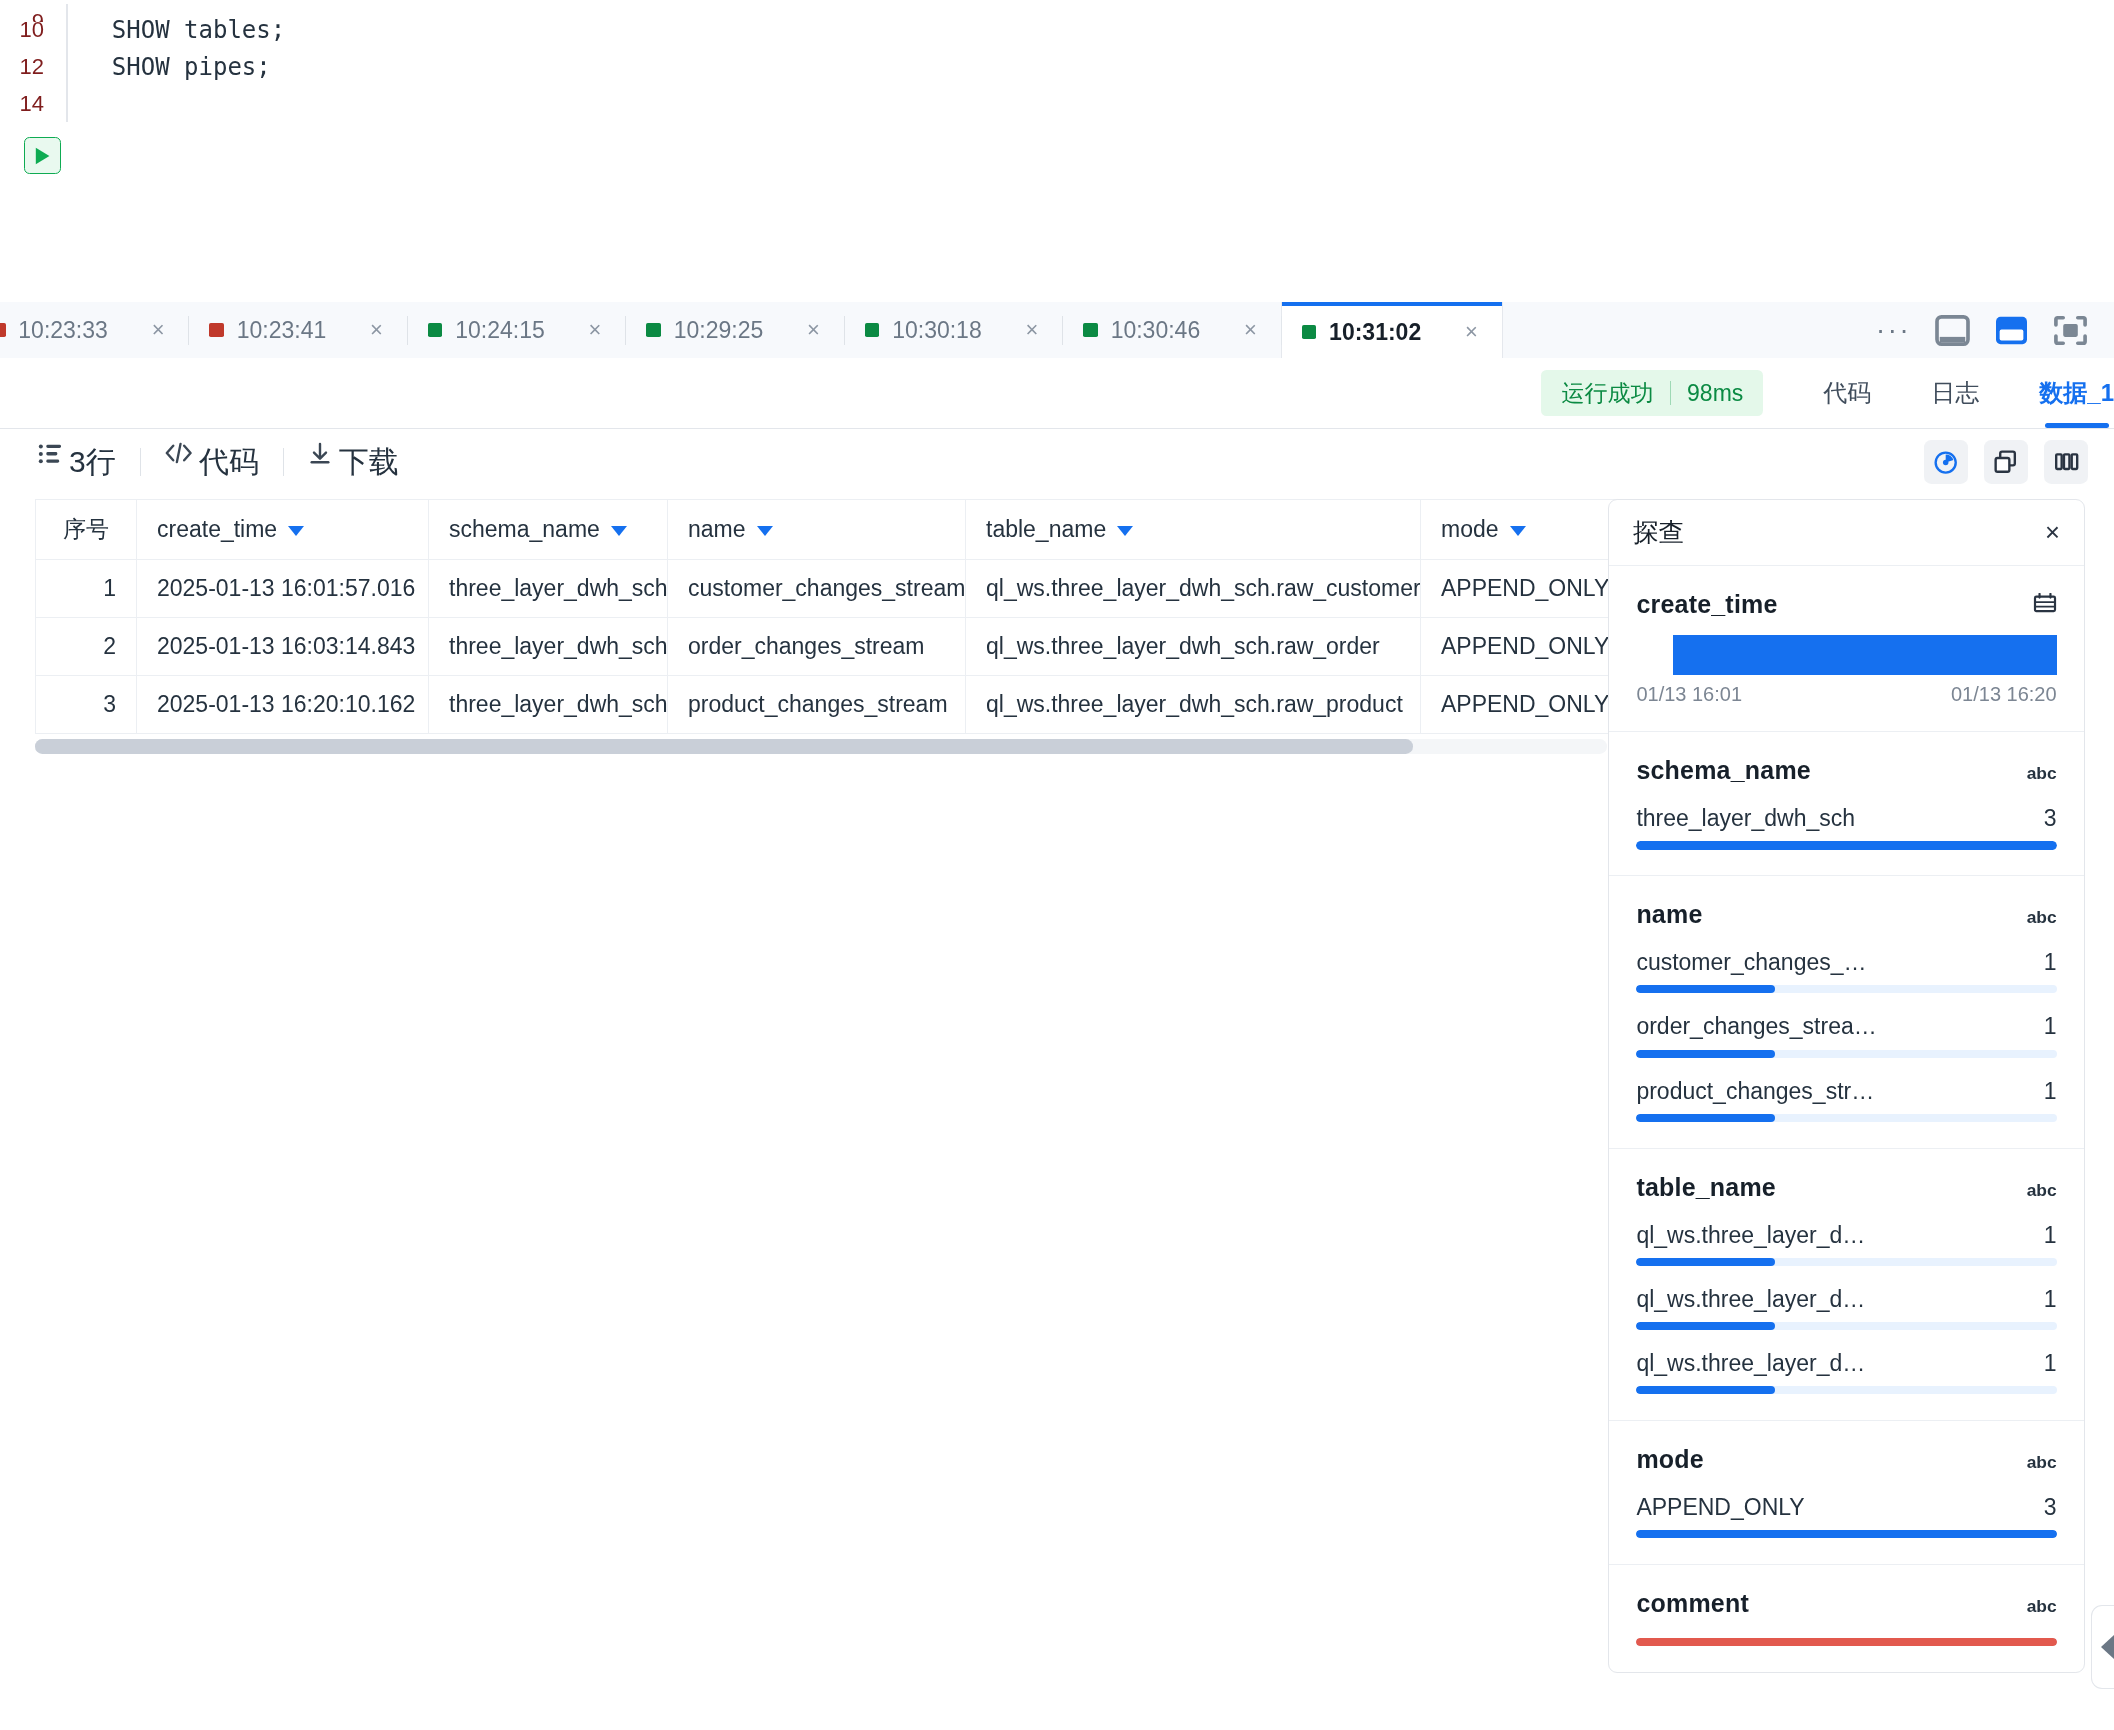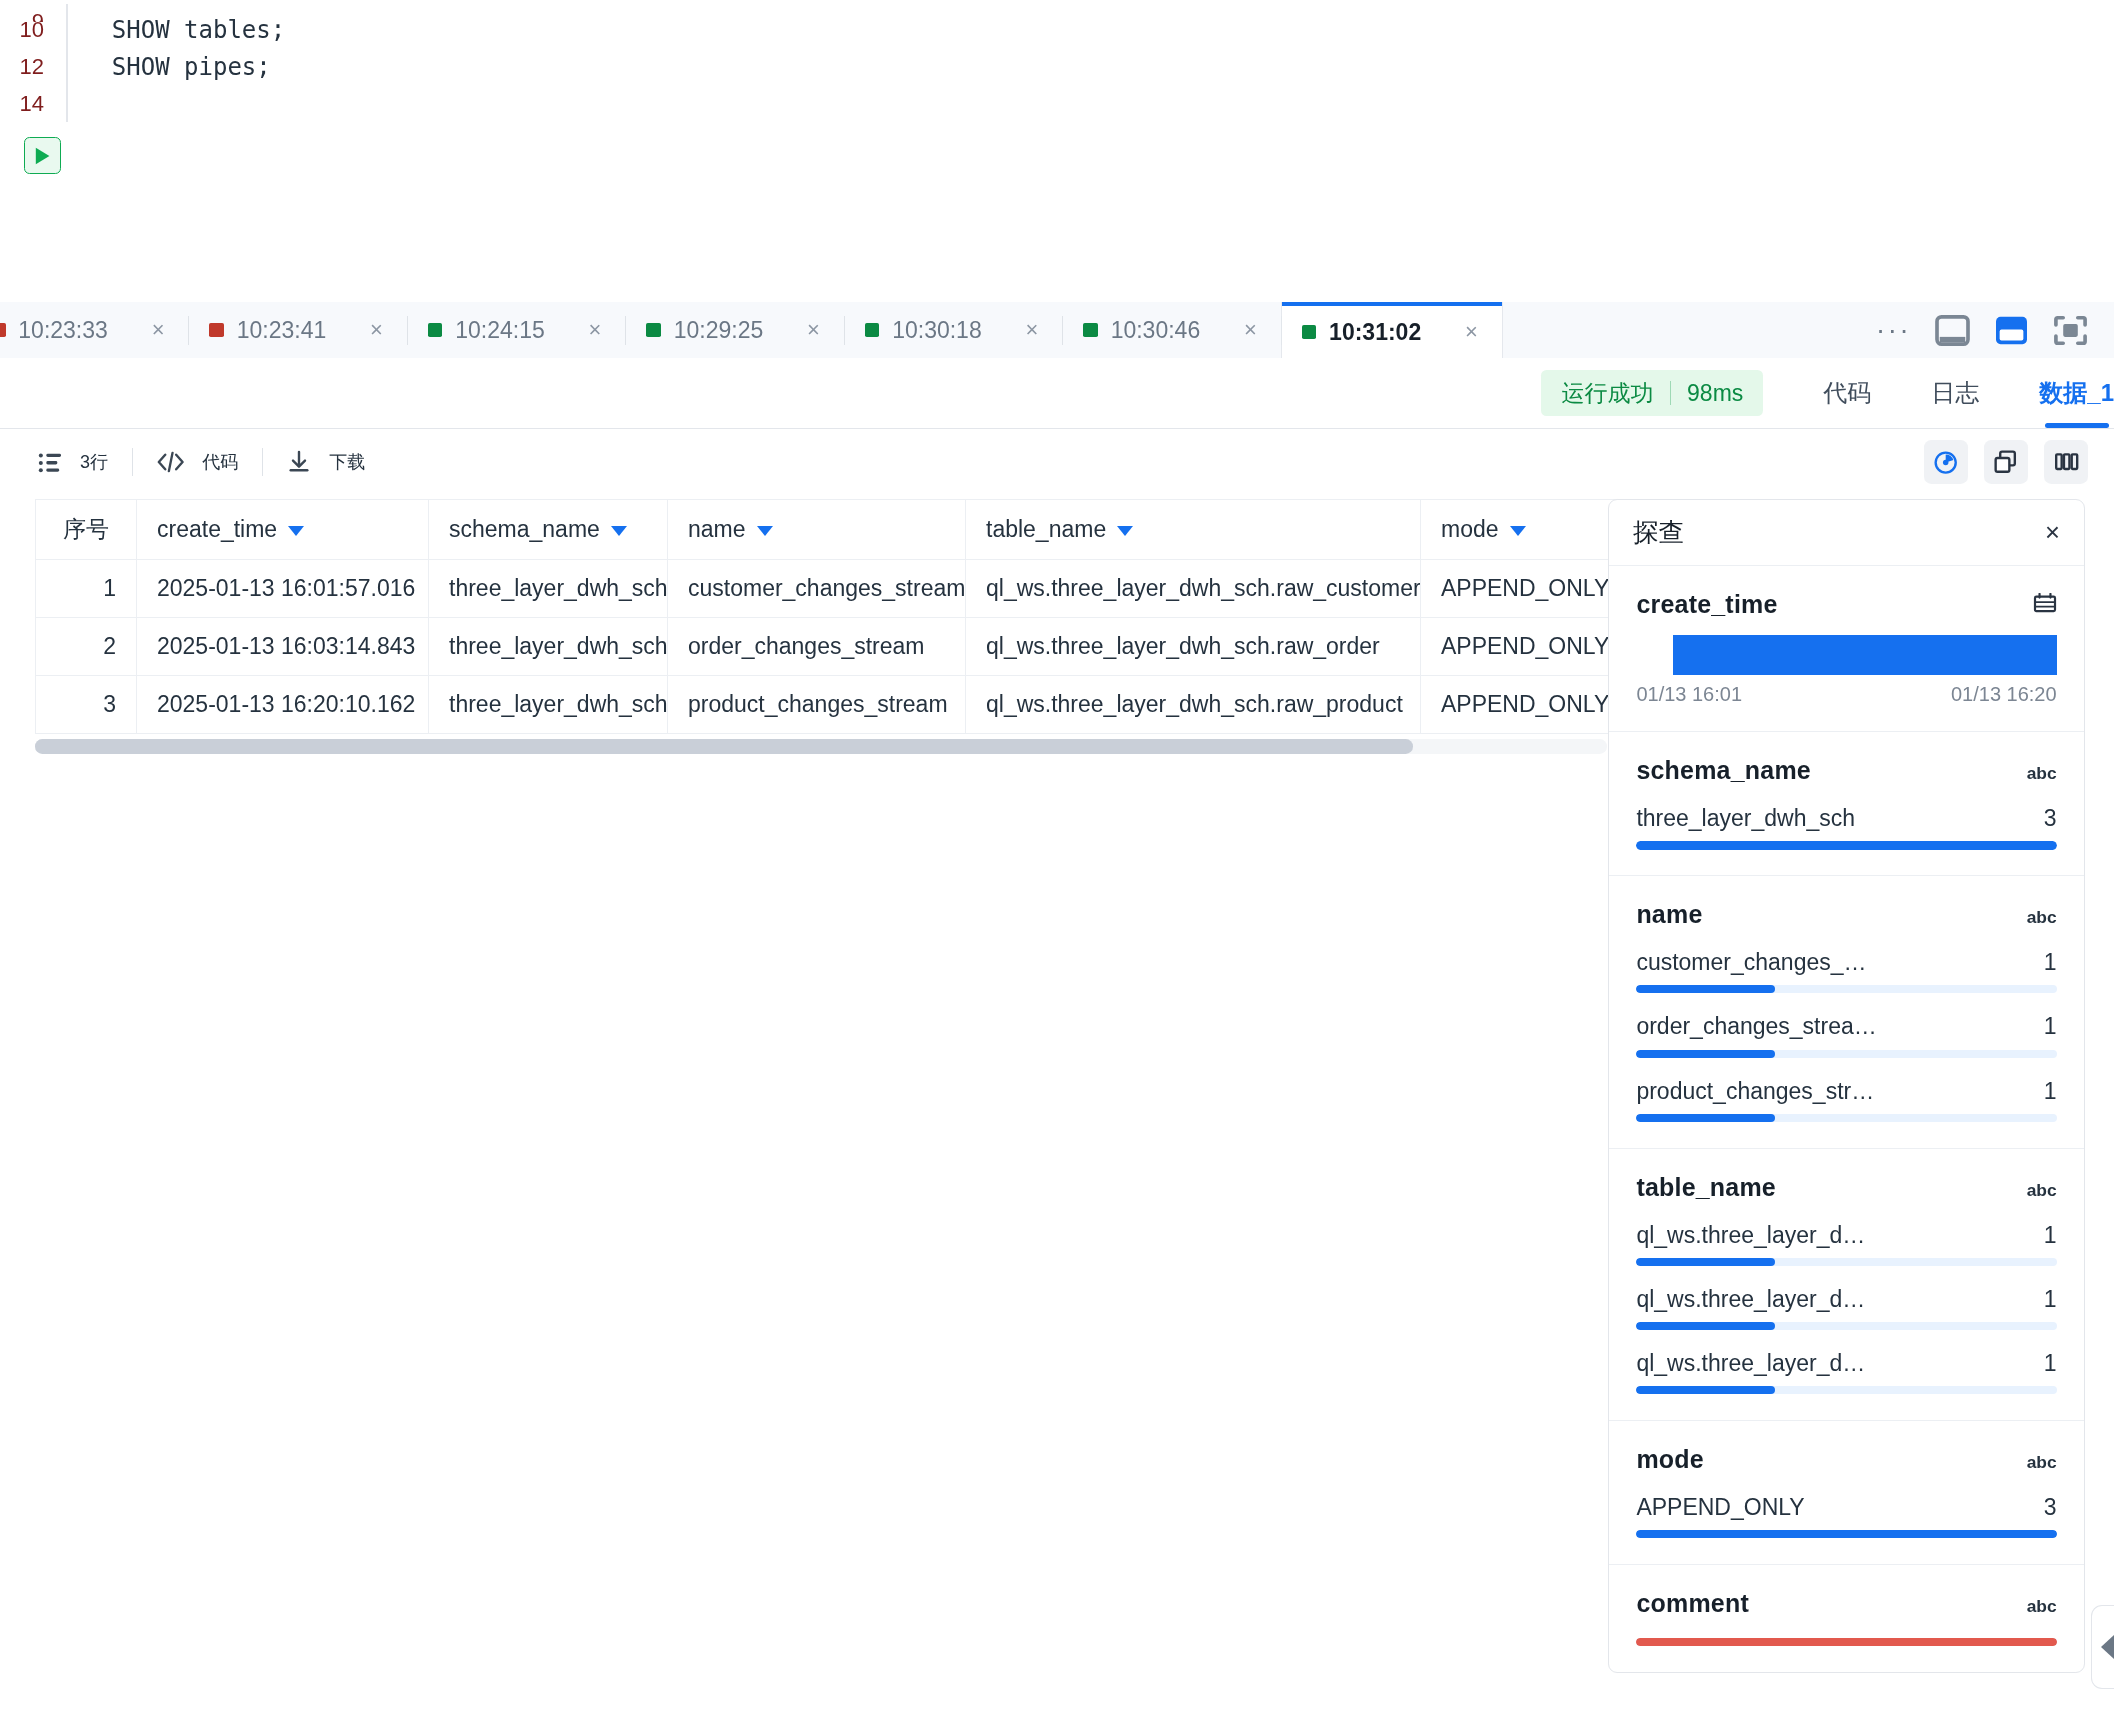--- a/index.html
+++ b/index.html
@@ -86,21 +86,21 @@
     content: ""; position: absolute; bottom: 0; left: 5.5px; right: 5.5px;
     height: 4.6px; background: #1570ef; border-radius: 2.7px;
   }
 
   
   .gridbar {
     position: absolute; left: 0; top: 418px; width: 2114px; height: 66px;
     display: flex; align-items: center; background: #ffffff;
   }
   .gb-item {
-    display: flex; align-items: center; gap: 18px; font-size: 18px; color: #25323f;
+    display: flex; gap: 7px; font-size: 30px; color: #25323f;
     cursor: pointer;
   }
   .gb-item:first-of-type { margin-left: 38px; }
   .gb-sep { width: 0.9px; height: 27.4px; background: #dfe3e8; margin: 0 24px; }
   .gb-right { margin-left: auto; display: flex; align-items: center; gap: 16.4px; padding-right: 25.6px; }
   .sq-btn {
     width: 44px; height: 44px; border-radius: 7.3px; background: #f0f2f5;
     display: flex; align-items: center; justify-content: center; cursor: pointer;
   }
 

